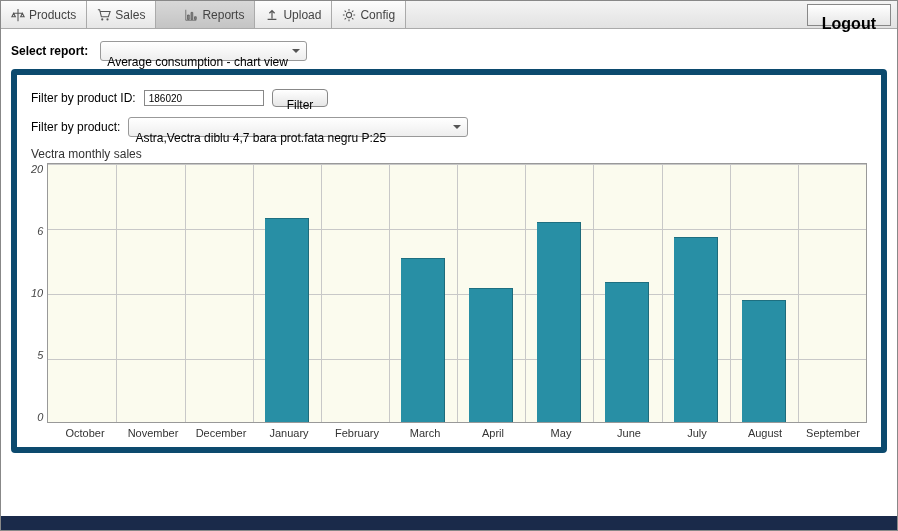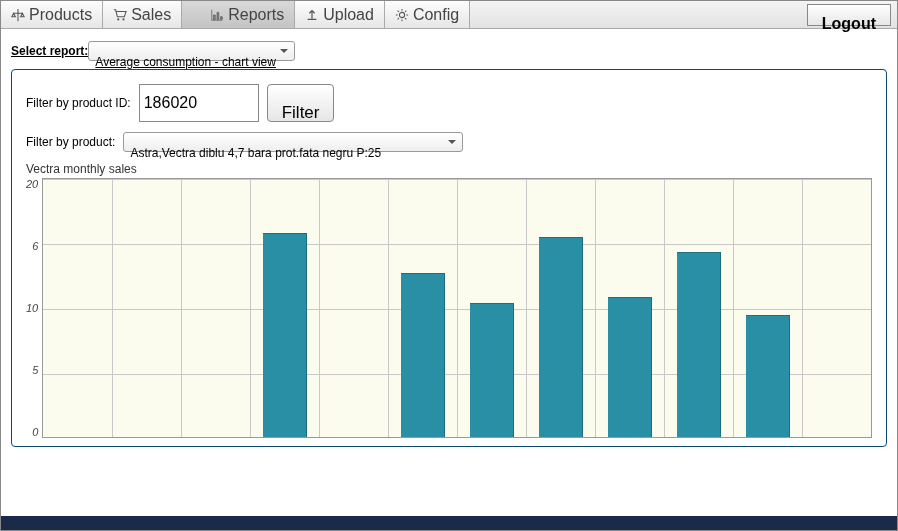--- a/index.html
+++ b/index.html
@@ -21,75 +21,74 @@
     display:flex; align-items:stretch;
     padding:0;
   }
   .tab {
     display:flex; align-items:center; gap:4px;
     padding:0 10px;
     border-right:1px solid #aaa;
     background:linear-gradient(#fdfdfd,#e6e6e6);
     cursor:pointer;
     color:#444;
-    font-size:16px;
+    font-size:12px;
     justify-content:flex-end;
   }
   .tab.active { background:linear-gradient(#d8d8d8,#c4c4c4);padding-left:28px; }
   .tab .ico { width:14px; height:14px; display:inline-flex; align-items:center; justify-content:center; }
   .spacer { flex:1; }
   .logout {
     margin:3px 6px;
     padding:10px 14px;
     border:1px solid #888;
     border-radius:0;
     background:linear-gradient(#fff,#e6e6e6);
     font-weight:bold;
     cursor:pointer;
     font-size:16px;
   }
   
   .selrow {
     padding:12px 10px 8px 10px;
-    display:flex; align-items:center; gap:0;
-    font-size:12px;
-    text-decoration:underline;
+    display:flex; align-items:center; gap:12px;
+    font-size:12px;
   }
   .selrow label { font-weight:bold; }
   .dropdown {
     border:1px solid #999; border-radius:3px;
     padding:12px 18px 2px 6px;
     background:linear-gradient(#fff,#eee);
     position:relative;
     min-width:190px;
     font-size:12px;
     cursor:pointer;
     height:20px; line-height:16px;
   }
   .dropdown::after {
     content:""; position:absolute; right:6px; top:7px;
     border:4px solid transparent; border-top-color:#555;
   }
   
   .panel {
     margin:0 10px;
-    border:1px solid #0c4a6e;
+    border:6px solid #0c4a6e;
     border-radius:4px;
     padding:14px 14px 8px 14px;
   }
   .row { display:flex; align-items:center; gap:8px; margin-bottom:10px; font-size:12px; }
   .row label { }
   input[type=text] {
-    border:1px solid #888; padding:2px 4px; font-size:16px;
-    height:38px; width:120px;
+    border:1px solid #888; padding:2px 4px; font-size:10px;
+    height:16px; width:120px;
   }
   .btn {
     border:1px solid #888; border-radius:4px;
     background:linear-gradient(#fff,#e6e6e6);
-    padding:18px 14px; cursor:pointer; font-size:17px;
+    padding:8px 14px; cursor:pointer; font-size:12px;
     height:14px;
   }
   .dropdown.wide { min-width:340px; }
   .chart-title { font-size:12px; color:#333; margin-top:2px; }
   
   .chart-wrap { display:flex; margin-top:2px;font-style:italic; }
   .yaxis { display:flex; flex-direction:column; justify-content:space-between;
            align-items:flex-end; padding-right:4px; font-size:11px; color:#444;
            height:260px; }
   .plot {
@@ -217,16 +216,30 @@
         <div class="grid-v" style="left: 91.6667%;"></div>
         <div class="bar" style="left: calc(29.1667% - 22px); height: 204.1px;"></div>
         <div class="bar" style="left: calc(45.8333% - 22px); height: 163.8px;"></div>
         <div class="bar" style="left: calc(54.1667% - 22px); height: 133.9px;"></div>
         <div class="bar" style="left: calc(62.5% - 22px); height: 200.2px;"></div>
         <div class="bar" style="left: calc(70.8333% - 22px); height: 140.4px;"></div>
         <div class="bar" style="left: calc(79.1667% - 22px); height: 184.6px;"></div>
         <div class="bar" style="left: calc(87.5% - 22px); height: 122.2px;"></div>
       </div>
   </div>
+  <div class="xaxis" id="xaxis">
+      <div class="xlabel">October</div>
+      <div class="xlabel">November</div>
+      <div class="xlabel">December</div>
+      <div class="xlabel">January</div>
+      <div class="xlabel">February</div>
+      <div class="xlabel">March</div>
+      <div class="xlabel">April</div>
+      <div class="xlabel">May</div>
+      <div class="xlabel">June</div>
+      <div class="xlabel">July</div>
+      <div class="xlabel">August</div>
+      <div class="xlabel">September</div>
+    </div>
 
 </div>
 
 <div class="footer"></div>
 
 </body></html>

